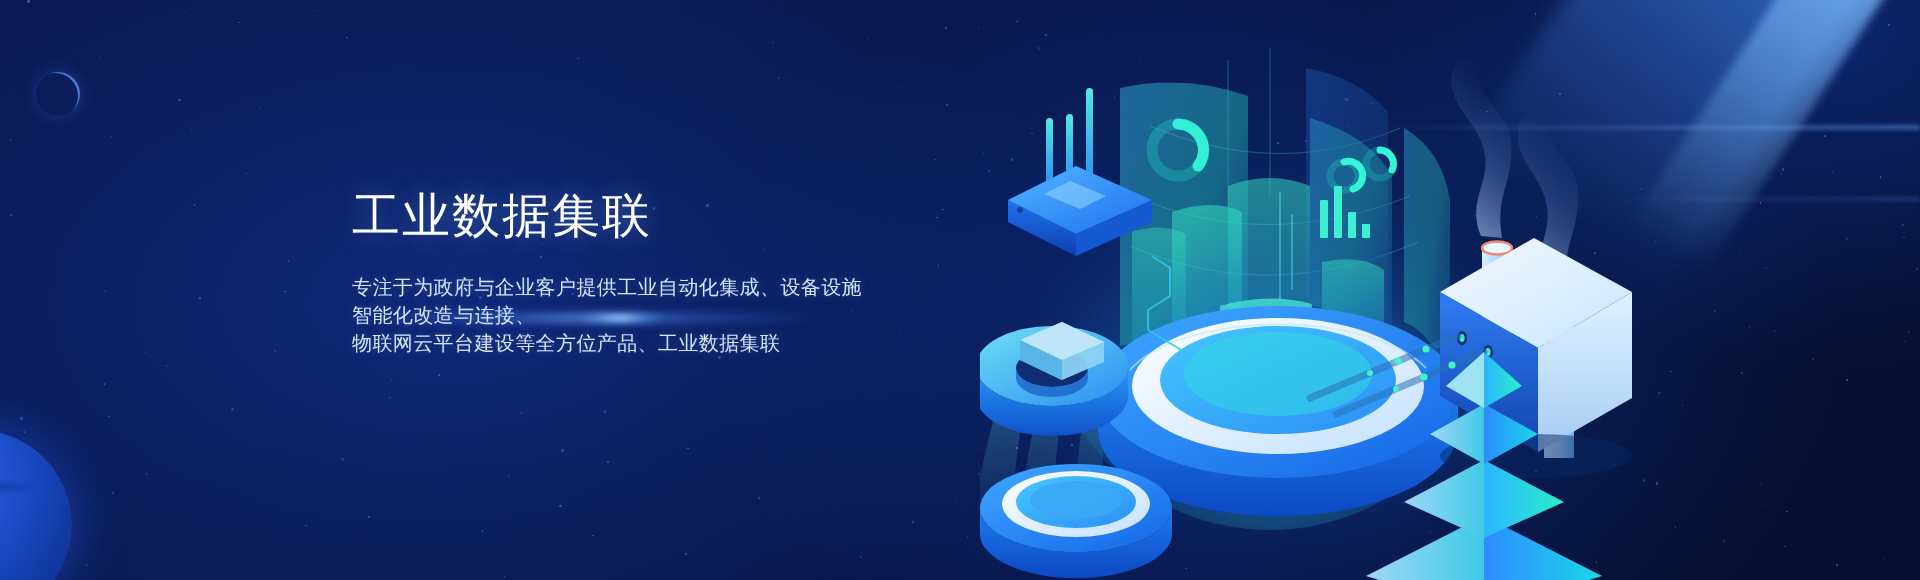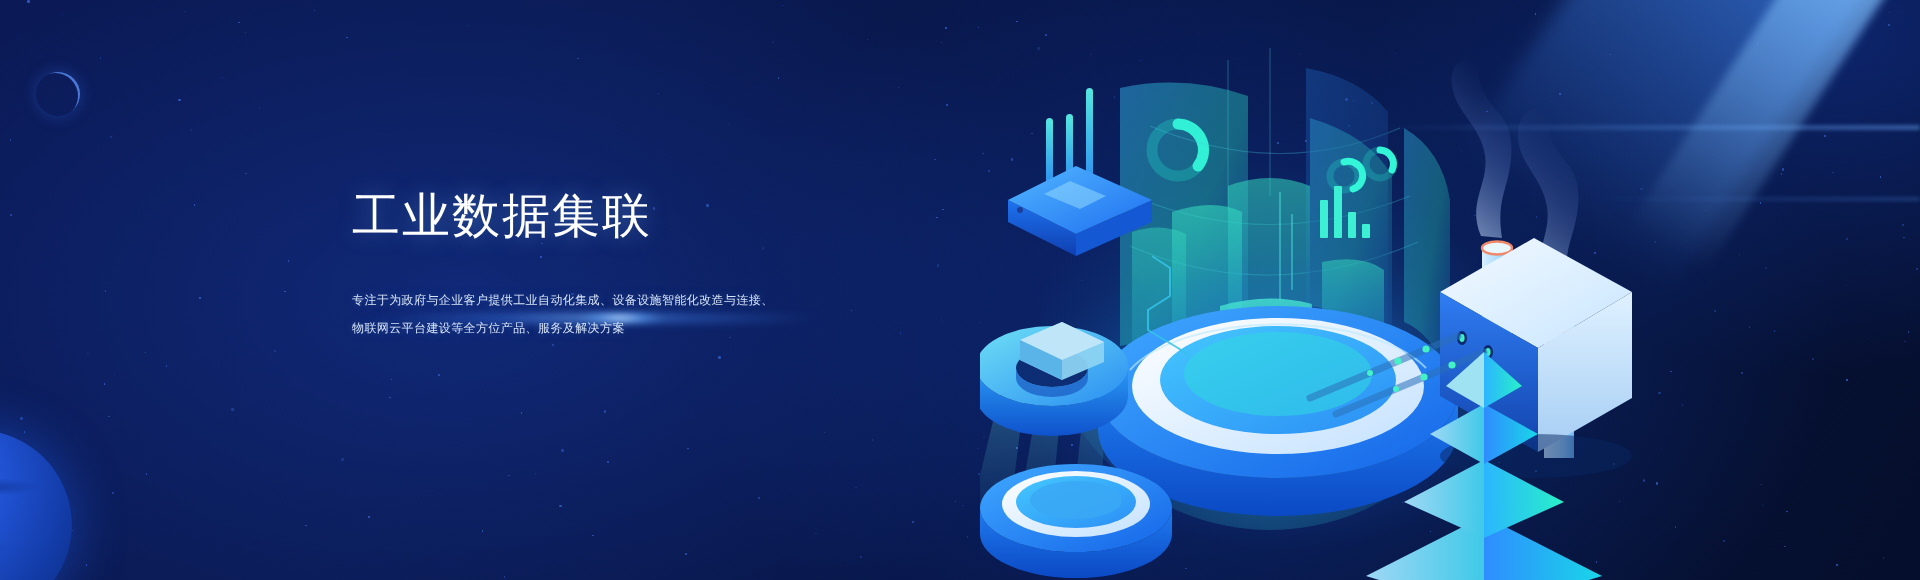--- a/index.html
+++ b/index.html
@@ -82,21 +82,21 @@
   }
 
   
   .copy{position:absolute; left:352px; top:186px; width:720px; z-index:9;}
   .headline{
     color:#ffffff; font-size:48px; line-height:60px; font-weight:400;
     letter-spacing:2px; text-shadow:0 0 22px rgba(110,180,255,.45);
     white-space:nowrap;
   }
   .sub{
-    margin-top:40px; color:#d6e4f7; font-size:12px; line-height:28px;
+    margin-top:27px; color:#d6e4f7; font-size:20px; line-height:28px;
     letter-spacing:.4px; max-width:530px;
     text-shadow:0 0 10px rgba(60,120,220,.4);
   }
 
   
   .art{position:absolute; left:980px; top:0; width:940px; height:580px; z-index:5;}
   .art svg{display:block;}
 </style>
 </head>
 <body>
@@ -334,21 +334,21 @@
   <div class="streak streak-h"></div>
   <div class="streak streak-h2"></div>
 
   <div class="flare"></div>
   <div class="flare-core"></div>
 
   <div class="copy">
     <div class="headline">工业数据集联</div>
     <div class="sub">
       <div>专注于为政府与企业客户提供工业自动化集成、设备设施智能化改造与连接、</div>
-      <div>物联网云平台建设等全方位产品、服务及解决方案</div>
+      <div>物联网云平台建设等全方位产品、工业数据集联</div>
     </div>
   </div>
 
   <div class="art">
   <svg width="940" height="580" viewBox="0 0 940 580" xmlns="http://www.w3.org/2000/svg">
     <defs>
       <linearGradient id="gPanel" x1="0" y1="0" x2="1" y2="1">
         <stop offset="0%" stop-color="#2e9fd8" stop-opacity=".55"></stop>
         <stop offset="55%" stop-color="#27c9b8" stop-opacity=".42"></stop>
         <stop offset="100%" stop-color="#1b5fb8" stop-opacity=".30"></stop>

